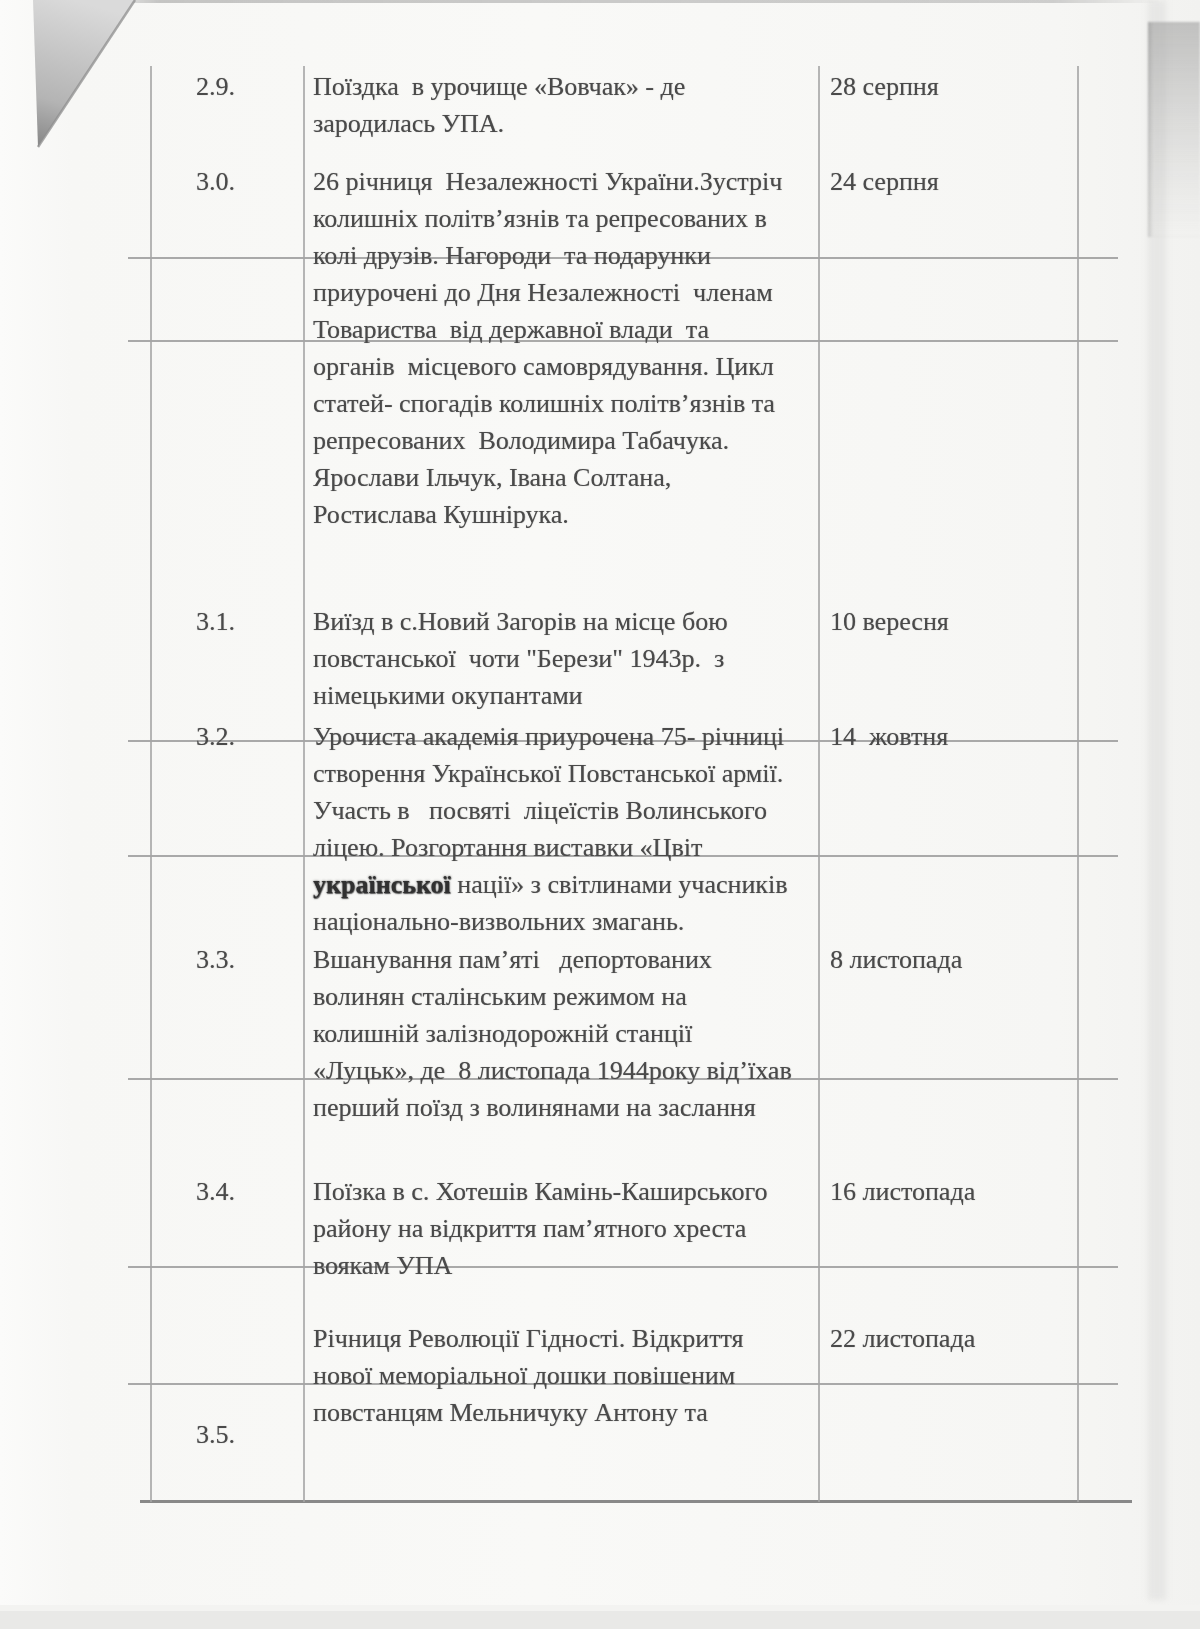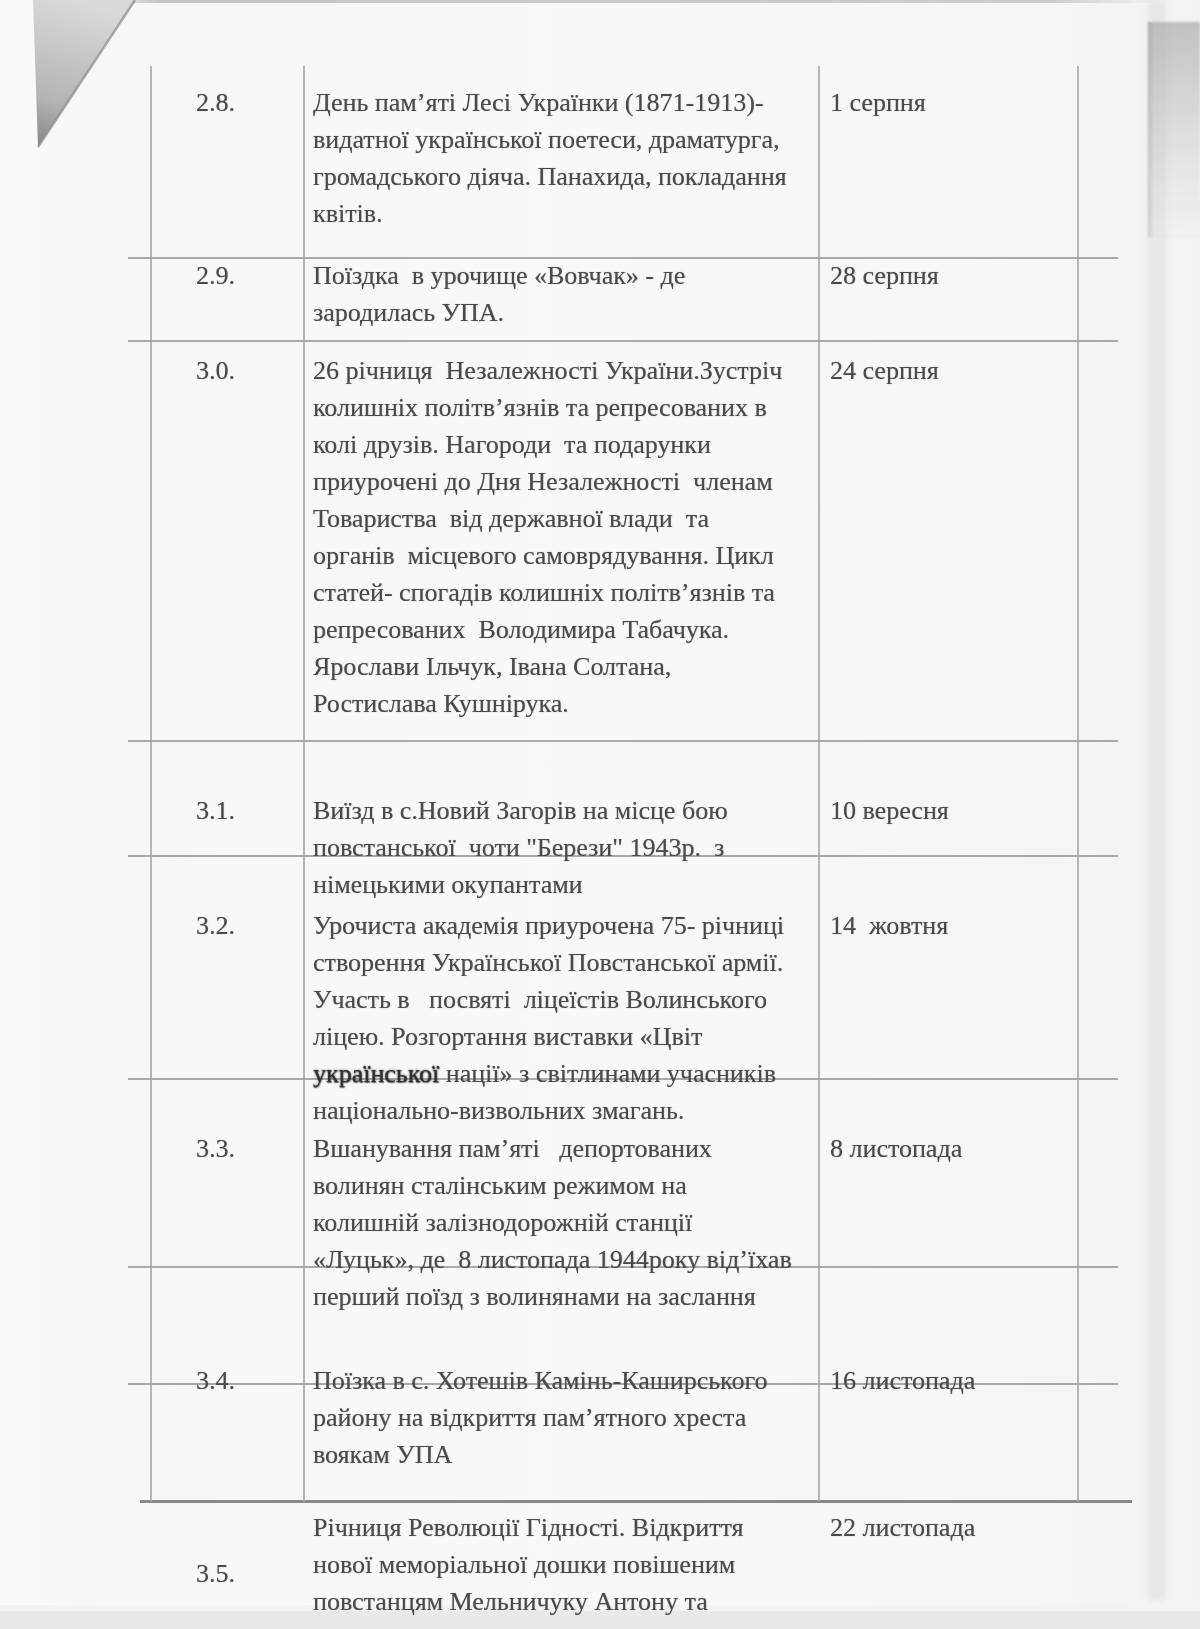--- a/index.html
+++ b/index.html
@@ -59,23 +59,23 @@
     font-size: 26px; line-height: 37px;
     text-shadow: 0.3px 0.3px 0.9px rgba(75,75,75,0.55);
     filter: blur(0.28px);
   }
   .num  { width: 153px; padding: 12px 0 0 46px; }
   .desc { width: 515px; padding: 12px 2px 0 10px; white-space: pre-wrap; }
   .date { width: 259px; padding: 12px 0 0 12px; white-space: pre-wrap; }
   .row-28 .cell { padding-top: 16px; }
   .row-29 .cell { padding-top: 0; }
   .row-35 .cell { padding-top: 8px; }
-  .num-low { display: inline-block; margin-top: 46px; }
+  .num-low { display: inline-block; margin-top: 96px; }
   .smudge-bold {
-    font-weight: normal; color: #303030;
+    font-weight: bold; color: #303030;
     text-shadow: 0 0 2.2px rgba(45,45,45,0.85), 0.5px 0.5px 1px rgba(50,50,50,0.7);
   }
 </style>
 </head>
 <body>
 
 <div class="page">
 
   <div class="top-edge"></div>
   <svg class="corner-fold" width="160" height="160" viewBox="0 0 160 160">
@@ -103,28 +103,20 @@
     <div class="hline" style="top:1383px"></div>
     <div class="hline bottom" style="top:1500px"></div>
     <div class="vline" style="left:150px"></div>
     <div class="vline" style="left:303px"></div>
     <div class="vline" style="left:818px"></div>
     <div class="vline" style="left:1077px"></div>
   </div>
 
   <div class="table">
 
-    <div class="row row-28" style="height:189px">
-      <div class="cell num"><span>2.8.</span></div>
-      <div class="cell desc">День пам’яті Лесі Українки (1871-1913)-
-видатної української поетеси, драматурга,
-громадського діяча. Панахида, покладання
-квітів.</div>
-      <div class="cell date">1 серпня</div>
-    </div>
 
     <div class="row row-29" style="height:83px">
       <div class="cell num"><span>2.9.</span></div>
       <div class="cell desc">Поїздка  в урочище «Вовчак» - де
 зародилась УПА.</div>
       <div class="cell date">28 серпня</div>
     </div>
 
     <div class="row" style="height:440px">
       <div class="cell num"><span>3.0.</span></div>

